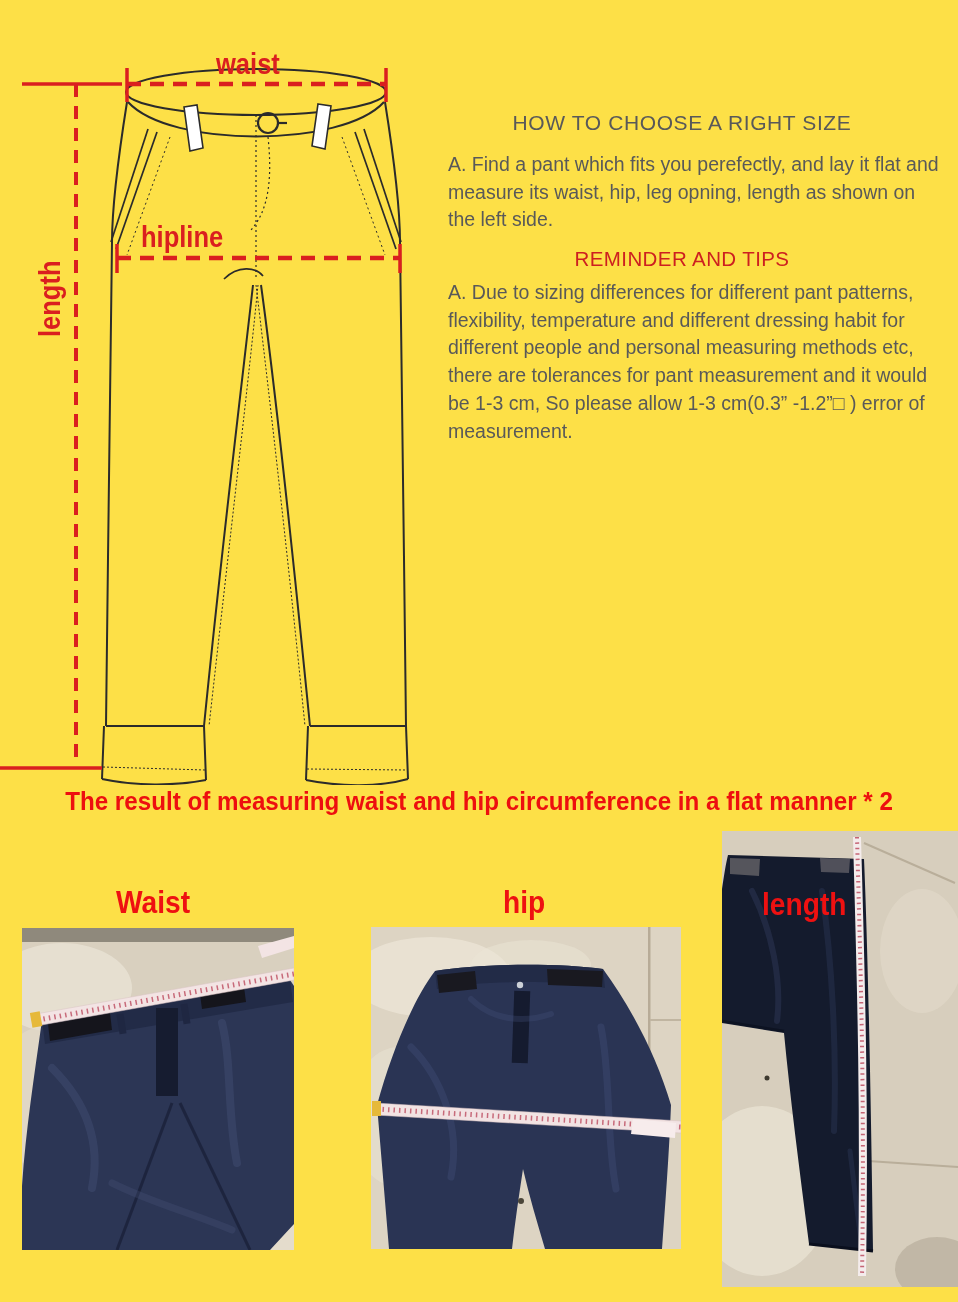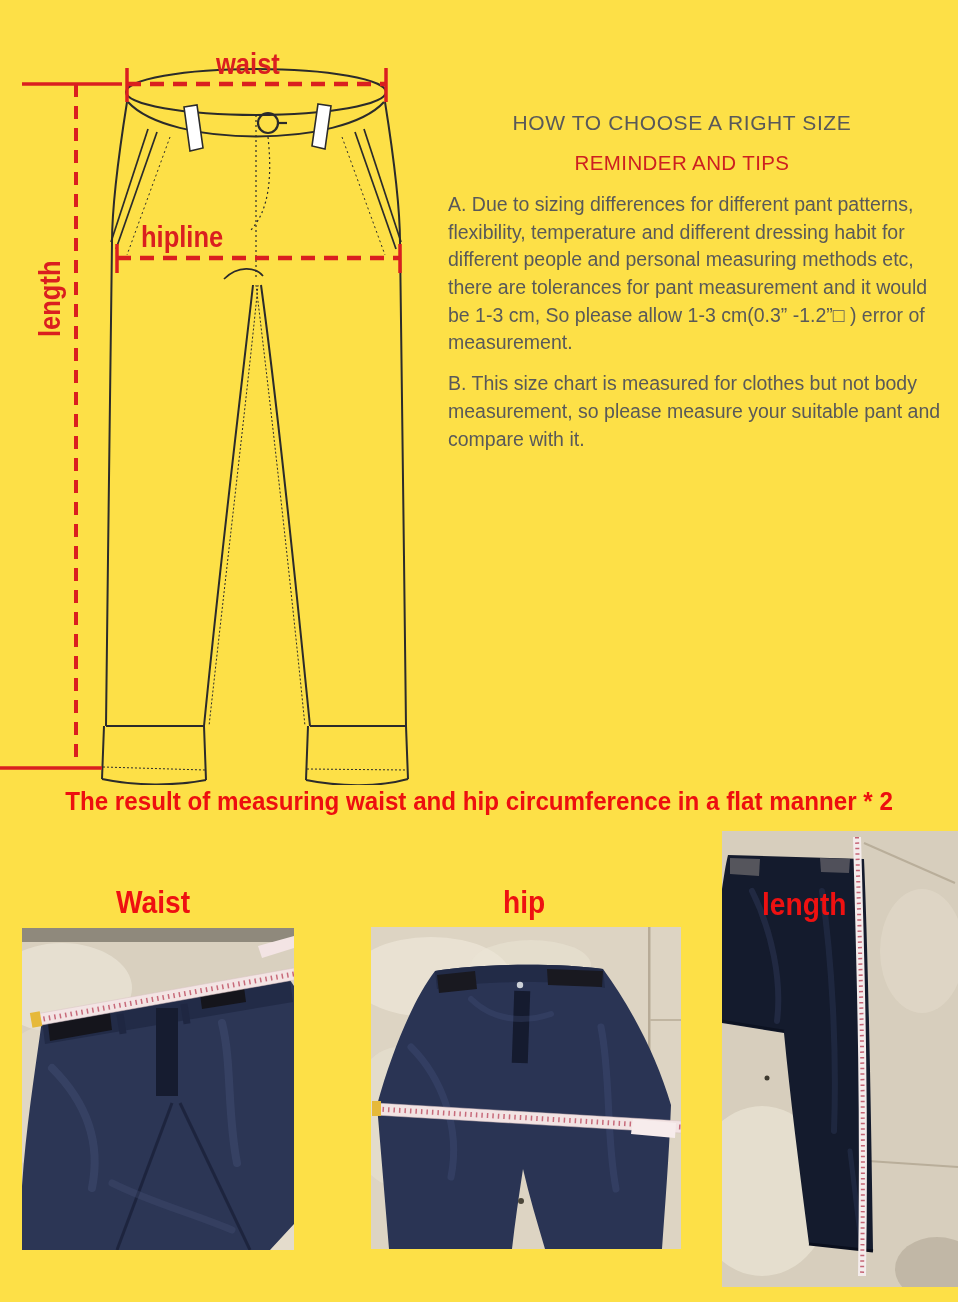--- a/index.html
+++ b/index.html
@@ -12,21 +12,21 @@
               font-size:29px;letter-spacing:0px;transform:scaleX(.88);white-space:nowrap;}
   .lbl-waist-d{left:216px;top:3px;}
   .lbl-hipline{left:141px;top:176px;}
   .lbl-length-d{left:34px;top:292px;transform:rotate(-90deg) scaleX(.88);}
   
   .guide{position:absolute;left:448px;top:96px;width:498px;color:#595959;}
   .guide-title{font-size:21px;font-weight:400;text-align:center;letter-spacing:.6px;
                margin:15px 30px 16px 0;}
   .guide p{font-size:19.5px;line-height:1.42;margin:0 0 13px 0;}
   .reminder{color:#cd2020;font-size:20.5px;text-align:center;letter-spacing:.4px;
-            margin:6px 30px 16px 0;font-weight:400;}
+            margin:6px 30px 8px 0;font-weight:400;}
   
   .banner{position:absolute;left:0;top:786px;width:958px;text-align:center;color:#ed0f0f;
           font-weight:700;font-size:26px;transform:scaleX(.93);white-space:nowrap;}
   
   .photo-label{position:absolute;color:#ee1111;font-weight:700;font-size:32px;
                transform:scaleX(.88);transform-origin:left center;z-index:5;white-space:nowrap;}
   .lbl-waist-p{left:116px;top:884px;}
   .lbl-hip-p{left:503px;top:884px;}
   .lbl-length-p{left:762px;top:886px;}
   
@@ -95,23 +95,23 @@
         <line x1="0" y1="723" x2="102" y2="723" stroke-width="3.5"></line>
       </g>
     </svg>
     <span class="diag-label lbl-waist-d">waist</span>
     <span class="diag-label lbl-hipline">hipline</span>
     <span class="diag-label lbl-length-d">length</span>
   </div>
 
   <div class="guide">
     <div class="guide-title">HOW TO CHOOSE A RIGHT SIZE</div>
+    <p>A. Find a pant which fits you perefectly, and lay it flat and measure its waist, hip, leg opning, length as shown on the left side.</p>
     <div class="reminder">REMINDER AND TIPS</div>
     <p>A. Due to sizing differences for different pant patterns, flexibility, temperature and different dressing habit for different people and personal measuring methods etc, there are tolerances for pant measurement and it would be 1-3 cm, So please allow 1-3 cm(0.3” -1.2”□ ) error of measurement.</p>
-    <p>B. This size chart is measured for clothes but not body measurement, so please measure your suitable pant and compare with it.</p>
   </div>
 
   <div class="banner">The result of measuring waist and hip circumference in a flat manner * 2</div>
 
   <span class="photo-label lbl-waist-p">Waist</span>
   <span class="photo-label lbl-hip-p">hip</span>
   <span class="photo-label lbl-length-p">length</span>
 
   <div class="photo photo1">
     <svg width="272" height="322" viewBox="0 0 272 322">

